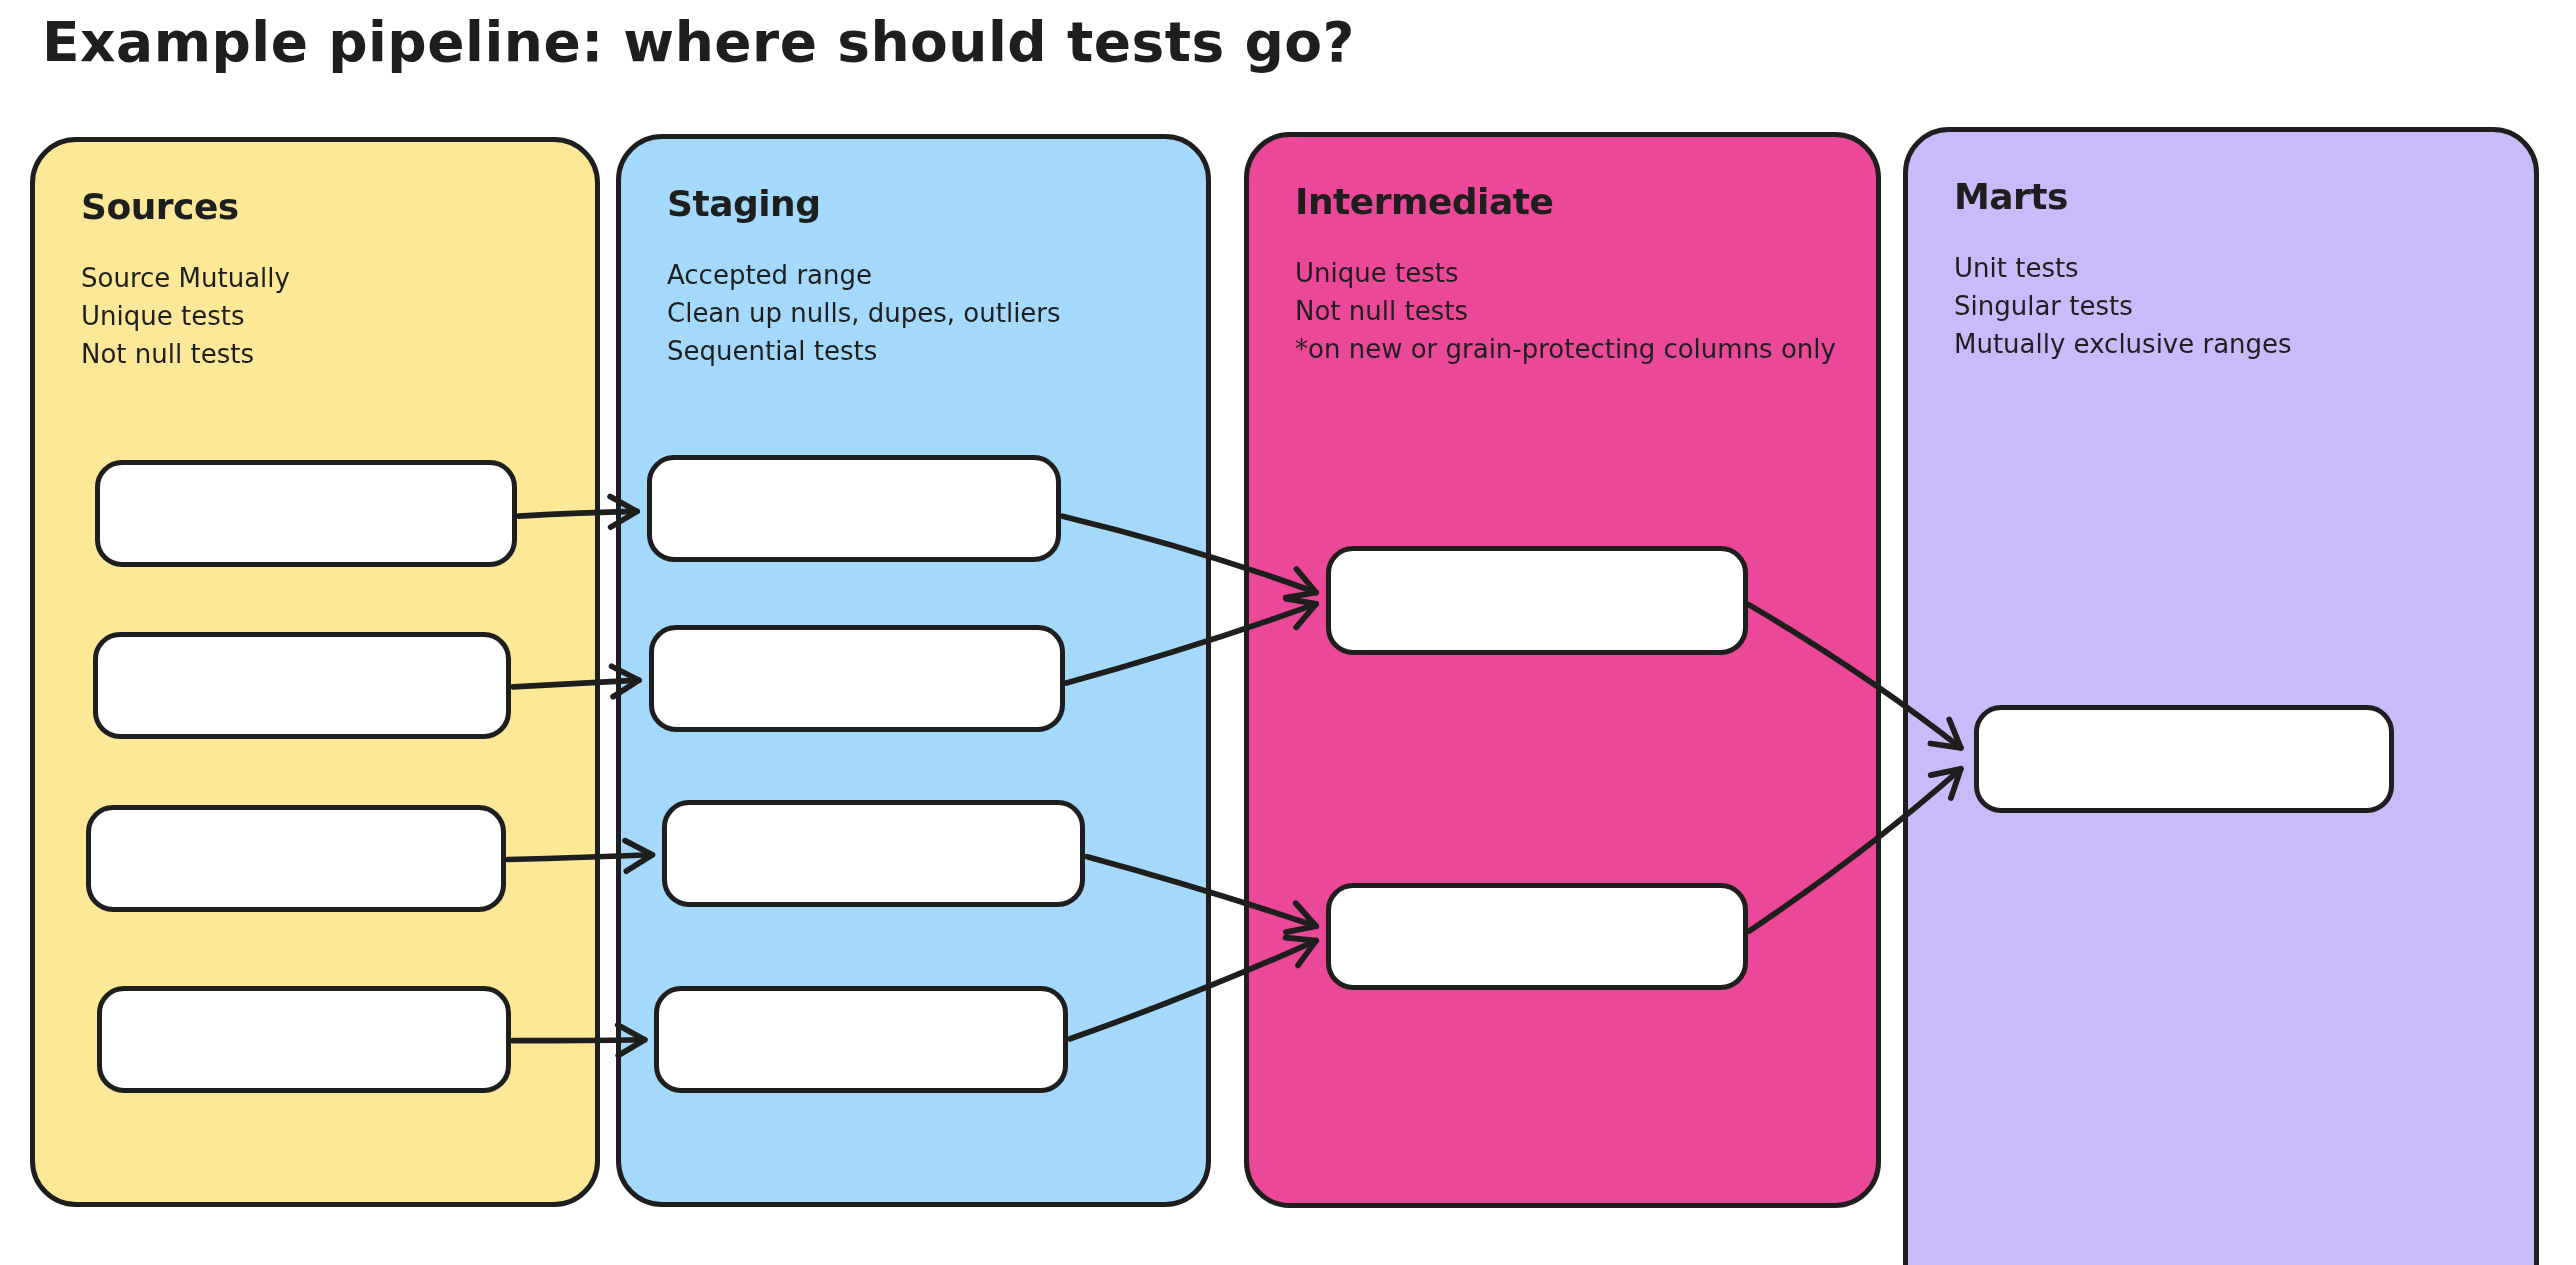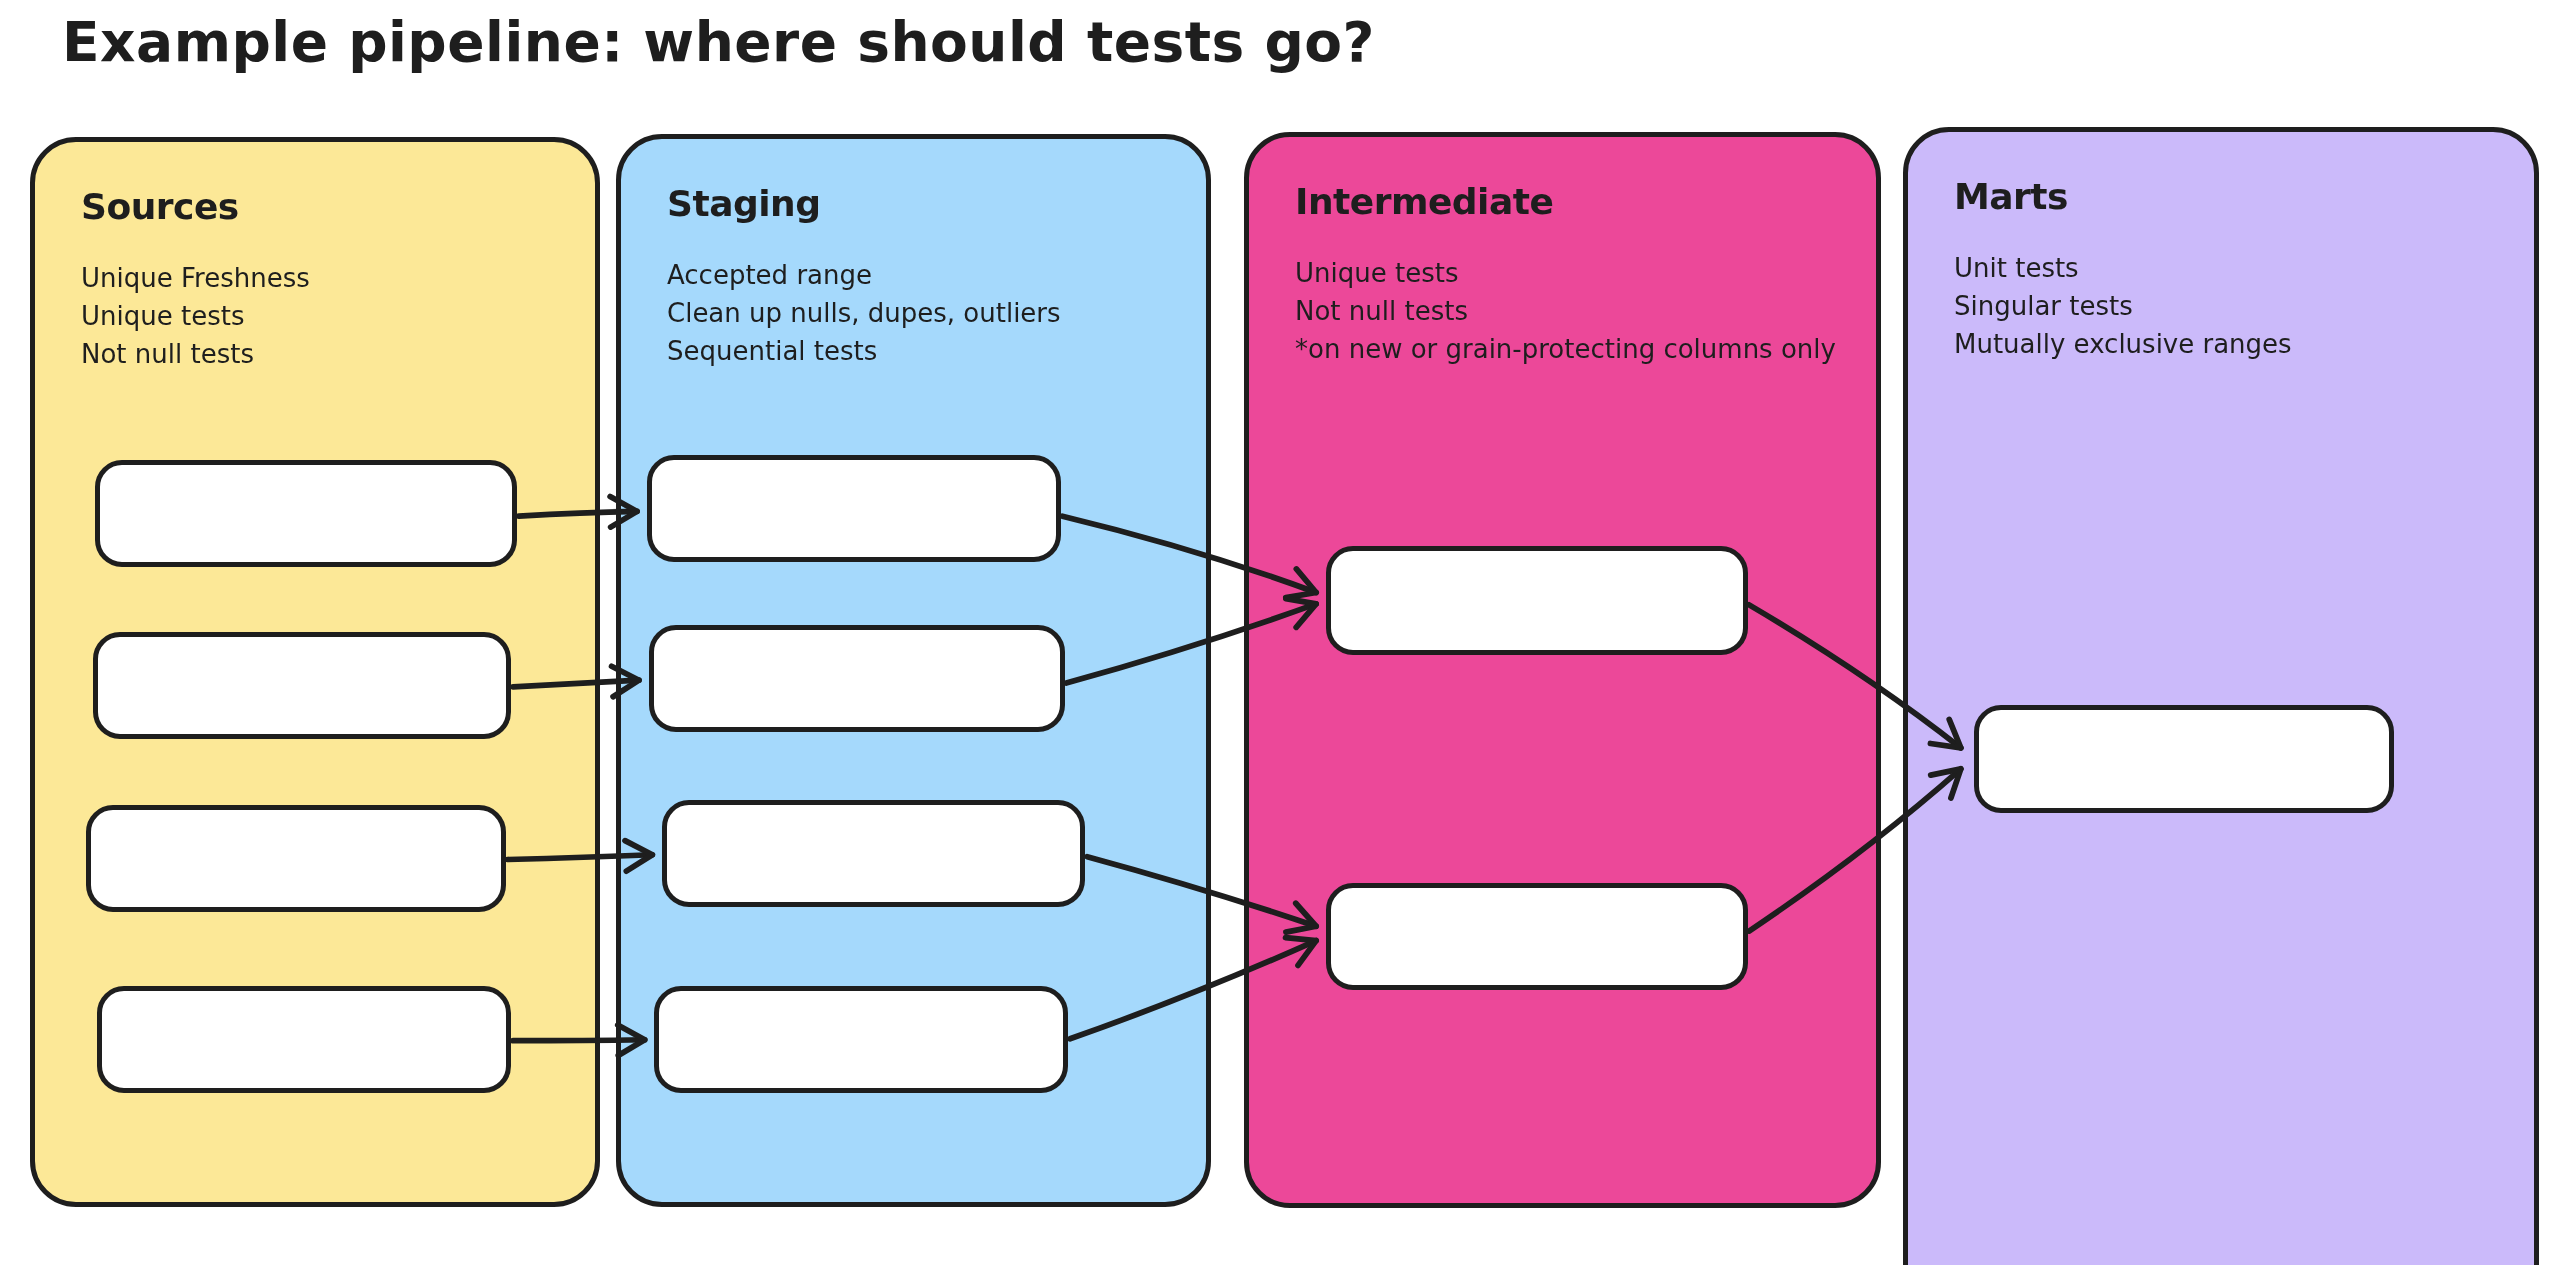--- a/index.html
+++ b/index.html
@@ -14,21 +14,20 @@
   }
   .title {
     position: absolute;
     left: 42px;
     top: 9.5px;
     font-size: 55px;
     font-weight: 700;
     letter-spacing: 0.5px;
     white-space: nowrap;
     color: #1e1e1e;
-    margin-left: 20px;
   }
   .col {
     position: absolute;
     box-sizing: border-box;
     border: 5.7px solid #1e1e1e;
     border-radius: 46px;
     padding: 44px 38px 0 46px;
   }
   .col-sources      { left: 30px;   top: 137px; width: 570px; height: 1070px; background: #FCE897; }
   .col-staging      { left: 616px;  top: 134px; width: 595px; height: 1073px; background: #A5D9FC; }
@@ -75,21 +74,21 @@
 </head>
 <body>
 
 <div class="canvas">
 
   <div class="title">Example pipeline: where should tests go?</div>
 
   <section class="col col-sources">
     <h2 class="col-title">Sources</h2>
     <div class="notes">
-      <div>Unique Freshness</div>
+      <div>Source Mutually</div>
       <div>Unique tests</div>
       <div>Not null tests</div>
     </div>
   </section>
 
   <section class="col col-staging">
     <h2 class="col-title">Staging</h2>
     <div class="notes">
       <div>Accepted range</div>
       <div>Clean up nulls, dupes, outliers</div>

